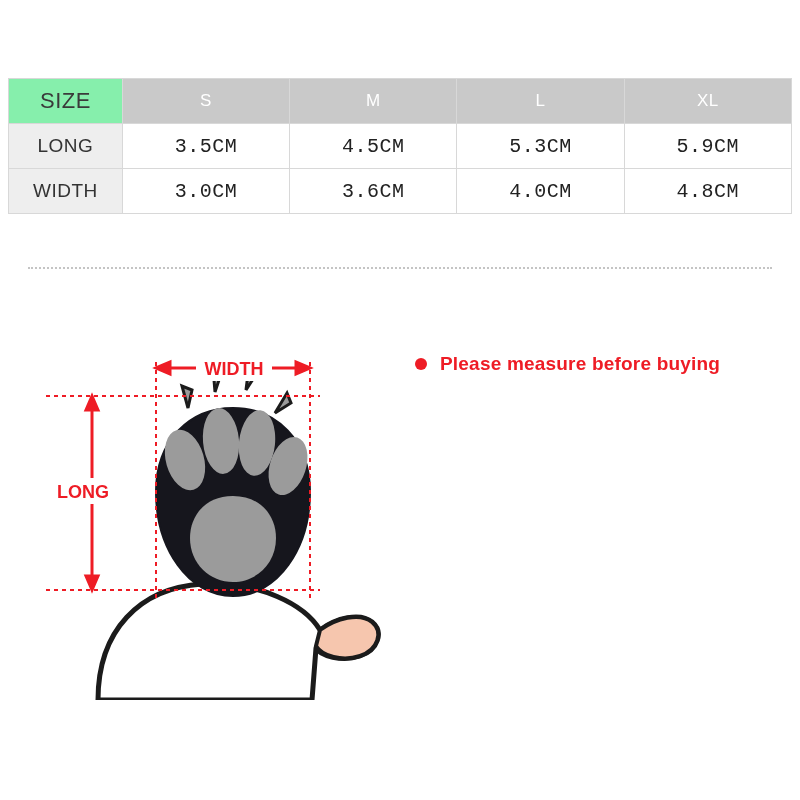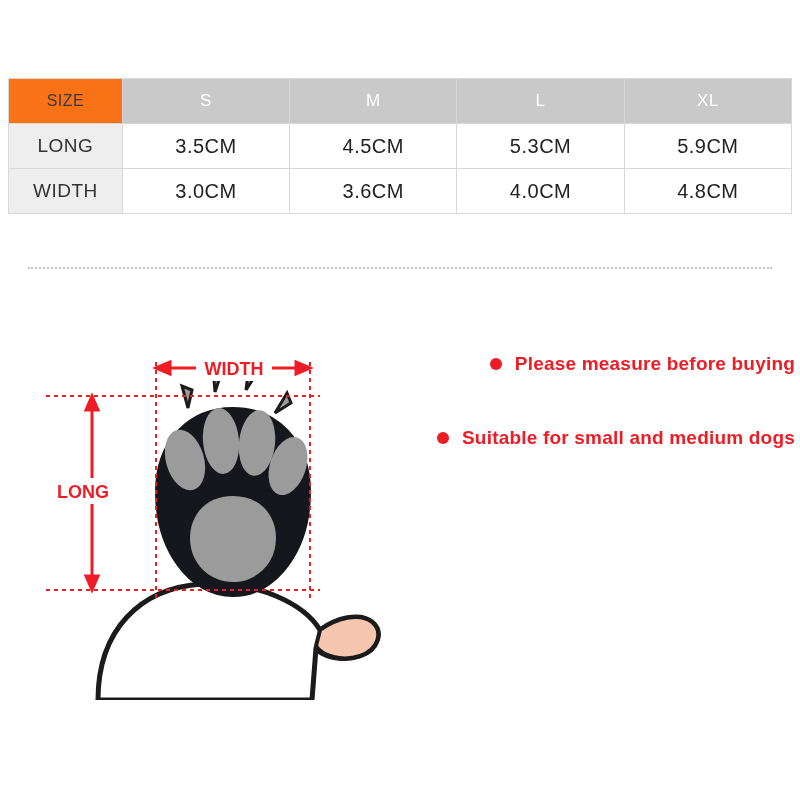--- a/index.html
+++ b/index.html
@@ -36,32 +36,33 @@
     font-size: 19px;
     letter-spacing: 0.5px;
   }
   table.size-table tr.header-row td {
     background: #c9c9c9;
     color: #ffffff;
     font-size: 17px;
   }
   table.size-table tr.header-row td.head-label {
     color: #3a3a3a;
-    background: #f97316;
-    font-size: 16px;
+    background: #86efac;
+    font-size: 22px;
   }
   table.size-table td.row-label {
     background: #eeeeee;
     color: #333333;
     font-size: 19px;
   }
   table.size-table td.value-cell {
     background: #ffffff;
     color: #222222;
     font-size: 20px;
+    font-family: Liberation Mono, monospace;
   }
   
   table.size-table col.c0 { width: 14.5%; }
   table.size-table col.cX { width: 21.3%; }
 
   
   .divider {
     position: absolute;
     left: 28px;
     top: 267px;
@@ -81,21 +82,20 @@
   .bullets {
     position: absolute;
     left: 415px;
     top: 352px;
     width: 380px;
   }
   .bullet {
     display: flex;
     align-items: flex-start;
     margin-bottom: 50px;
-    justify-content: flex-end;
   }
   .bullet .dot {
     width: 12px;
     height: 12px;
     border-radius: 50%;
     background: #ee1c25;
     margin-top: 6px;
     margin-right: 13px;
     flex: none;
   }
@@ -209,17 +209,13 @@
     <rect x="30" y="178" width="66" height="26" fill="#ffffff" stroke="none"></rect>
     <text x="63" y="198" text-anchor="middle" font-family="Liberation Sans, sans-serif" font-size="18" font-weight="bold" fill="#ee1c25">LONG</text>
   </svg>
 </div>
 
 <div class="bullets">
   <div class="bullet">
     <span class="dot"></span>
     <span class="btext">Please measure before buying</span>
   </div>
-  <div class="bullet">
-    <span class="dot"></span>
-    <span class="btext">Suitable for small and medium dogs</span>
-  </div>
 </div>
 
 </body></html>

